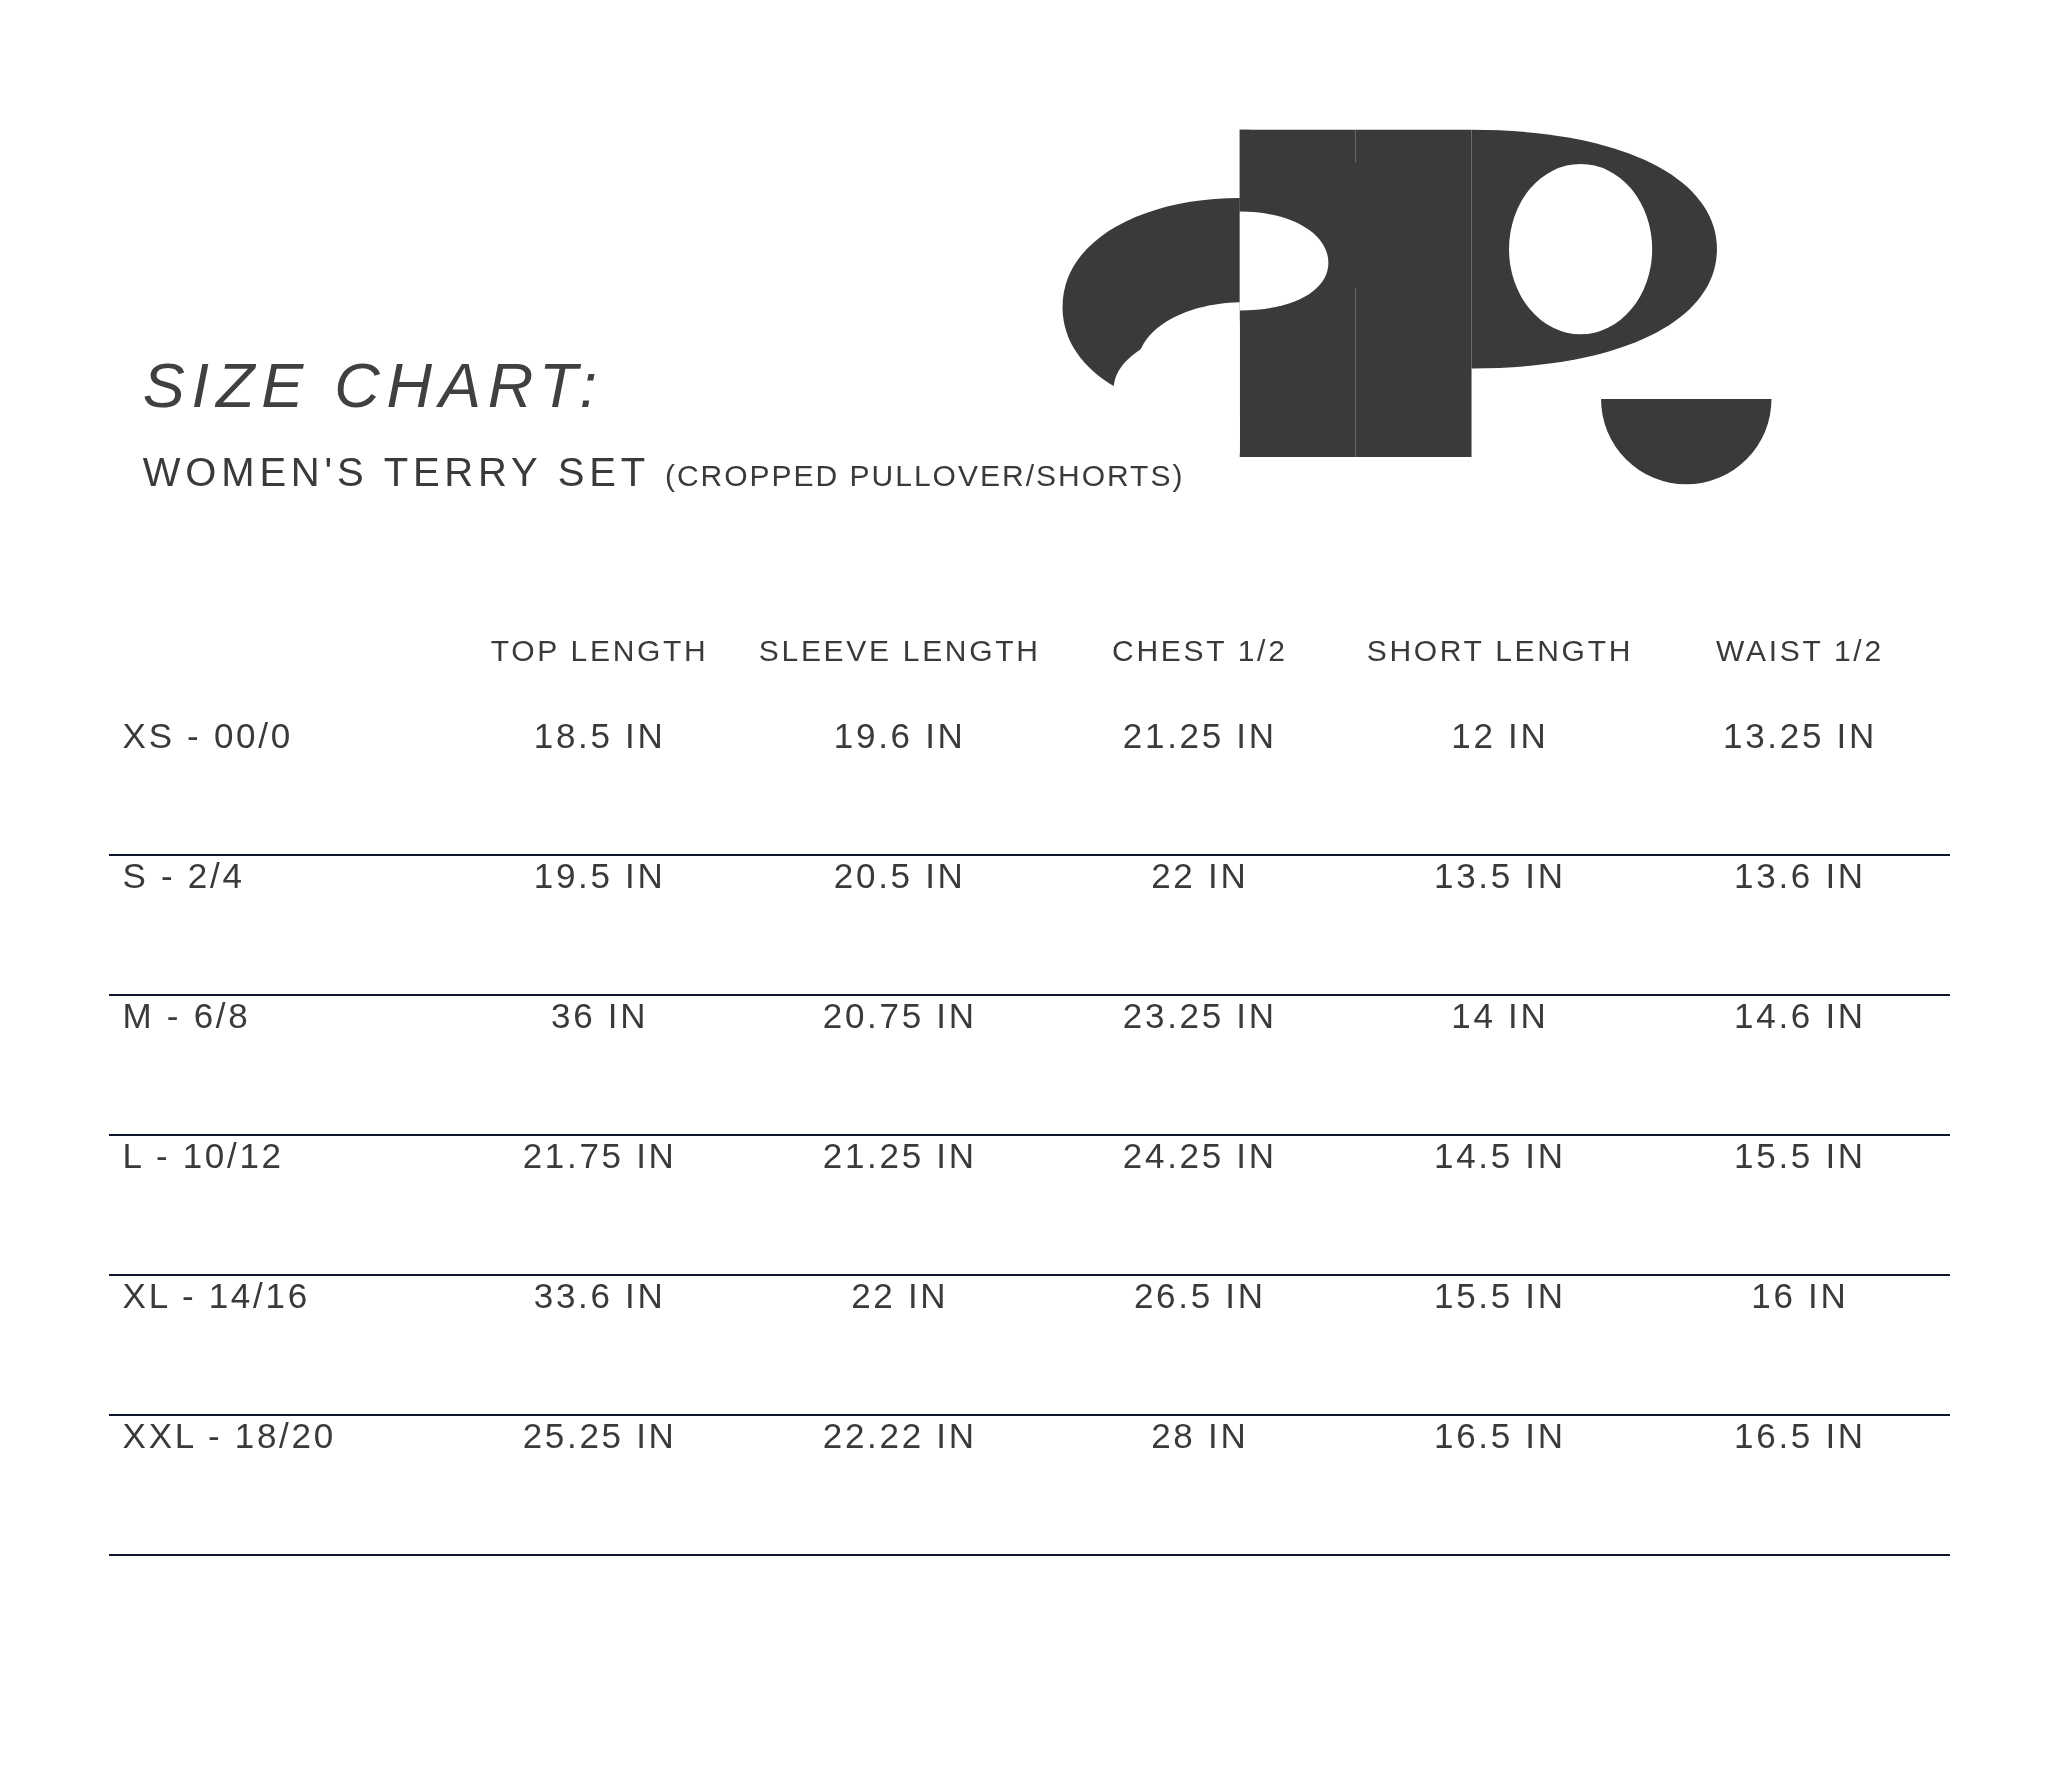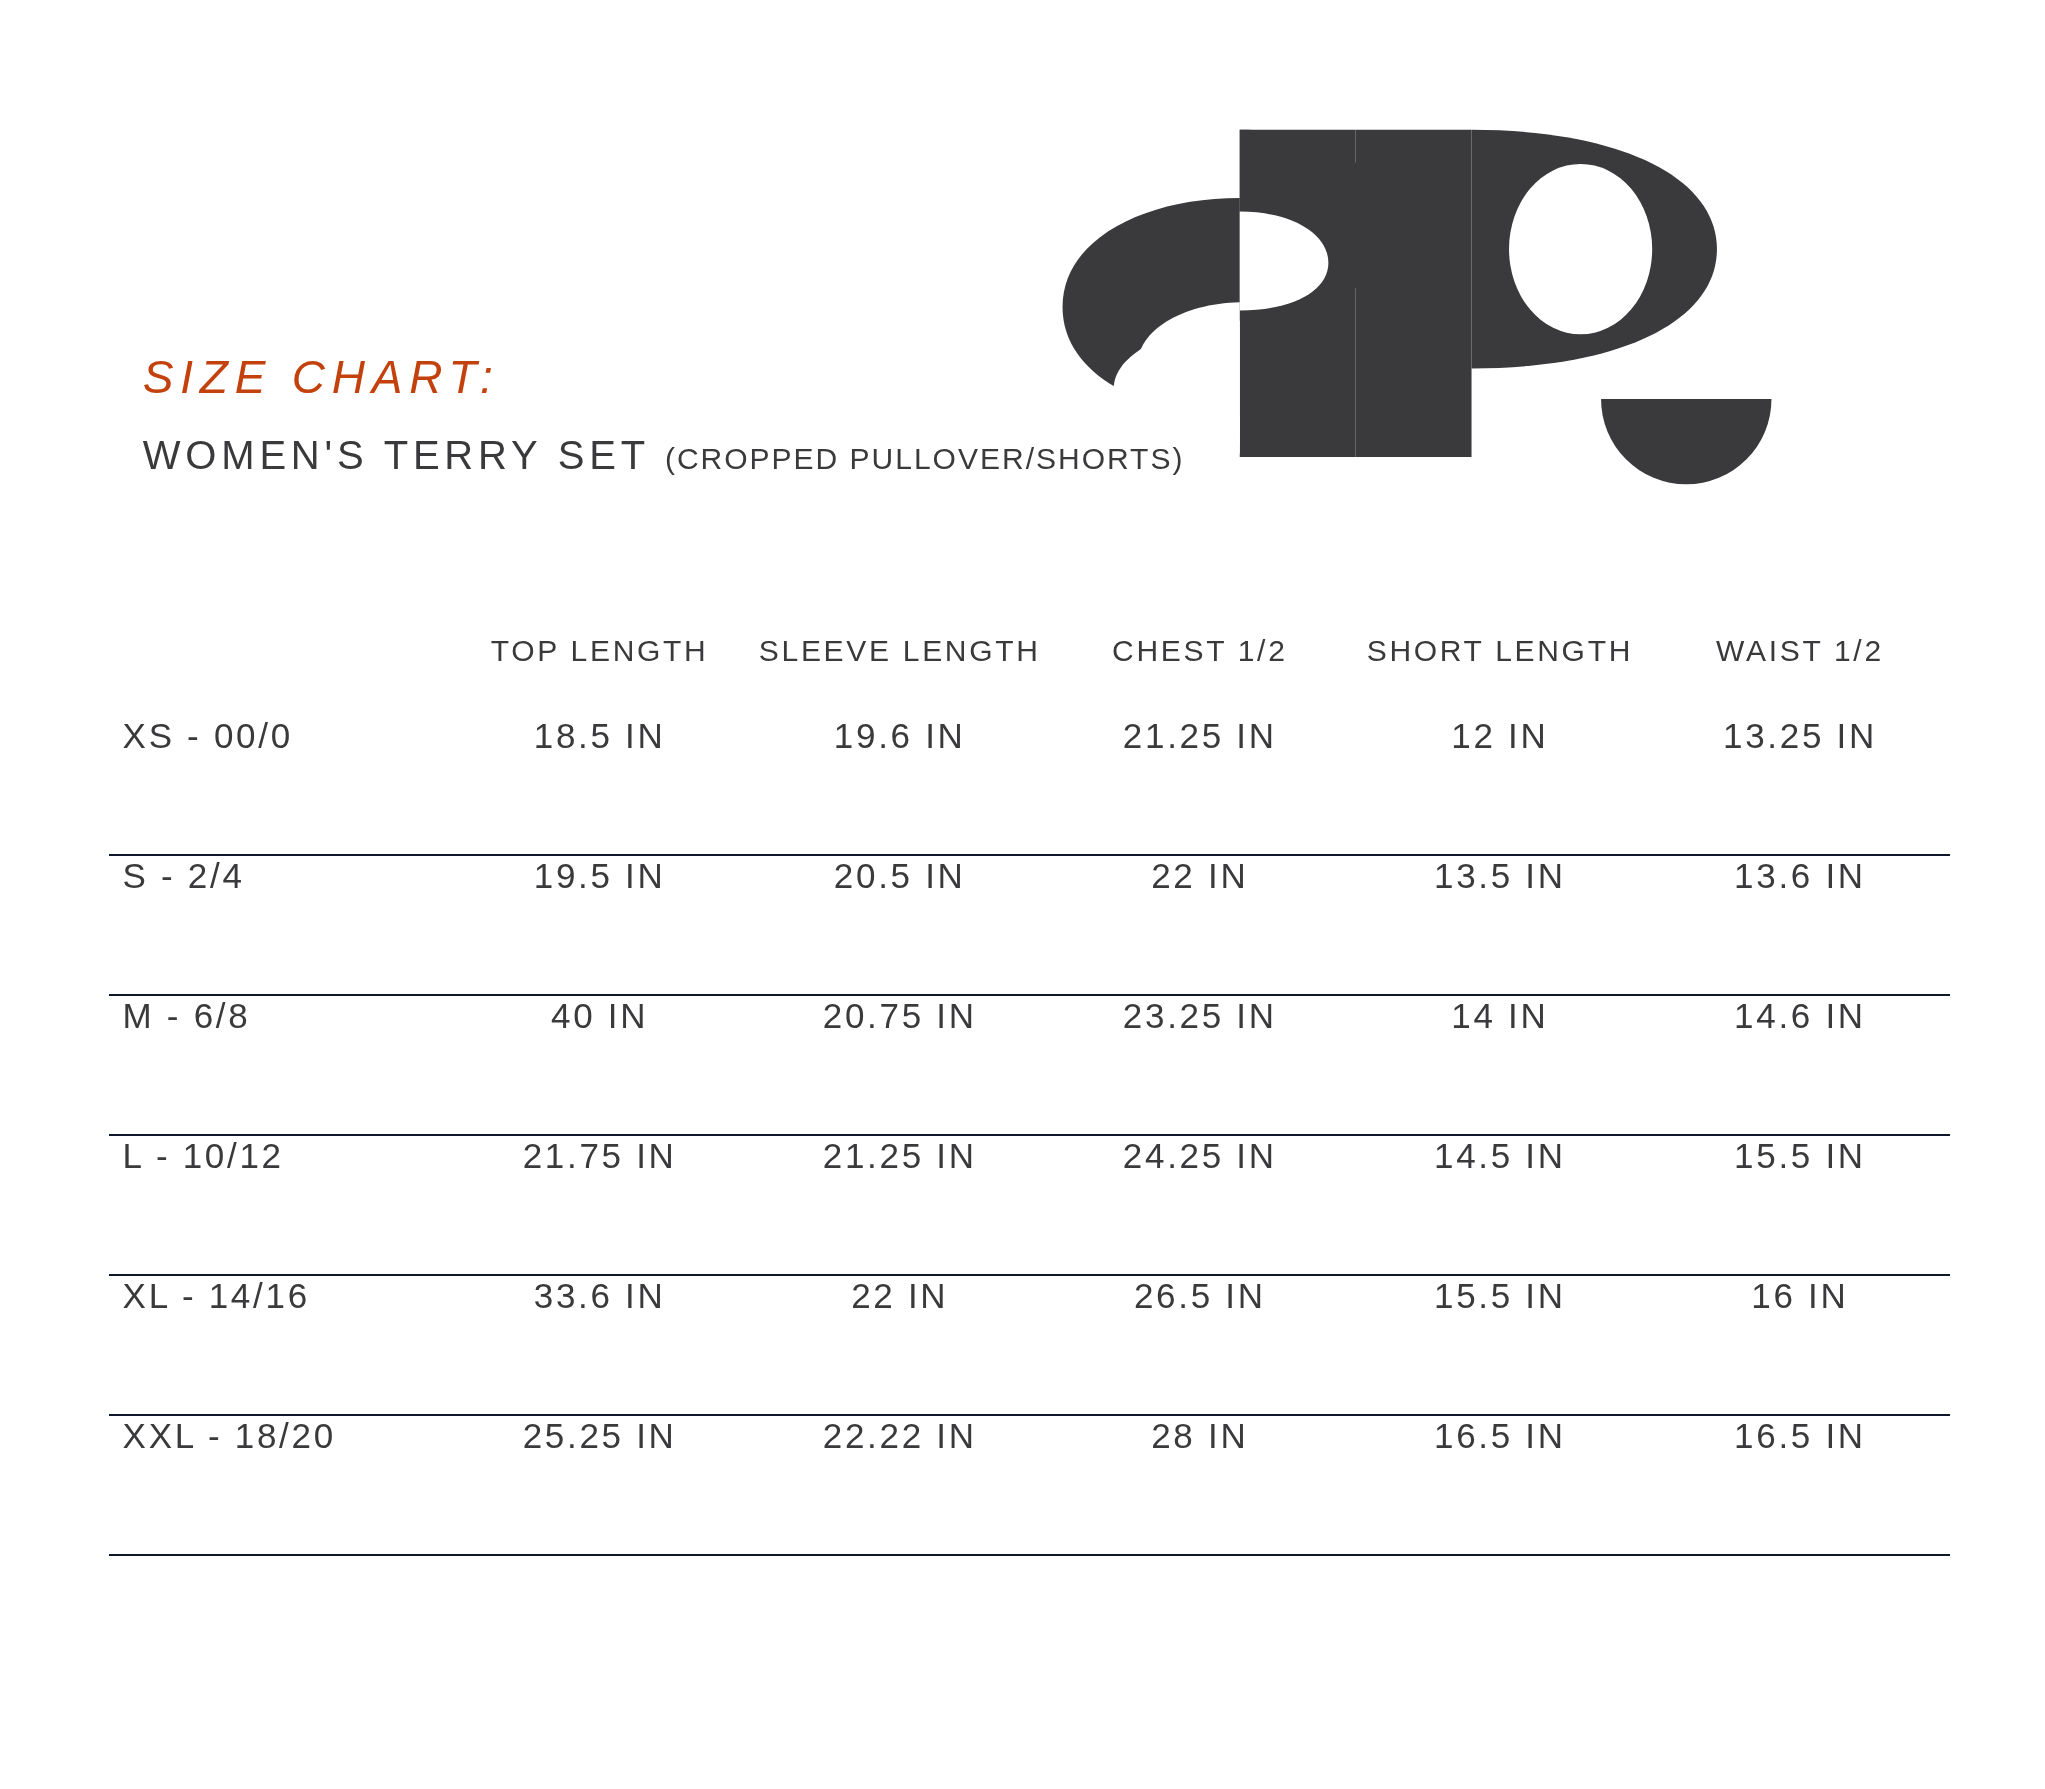--- a/index.html
+++ b/index.html
@@ -28,25 +28,25 @@
     left: 136px;
     width: 1786px;
     height: 436px;
   }
   .title-block {
     position: absolute;
     top: 245px;
     left: 6.8px;
   }
   .title {
-    font-size: 46px;
+    font-size: 63px;
     letter-spacing: 6.8px;
     font-style: italic;
     font-weight: 300;
-    color: #c2410c;
+    color: #404040;
     line-height: 1;
     white-space: nowrap;
   }
   .subtitle-row {
     display: flex;
     align-items: baseline;
     margin-top: 35px;
     white-space: nowrap;
   }
   .subtitle {
@@ -208,21 +208,21 @@
       <div class="cell c-size">S - 2/4</div>
       <div class="cell c-val">19.5 IN</div>
       <div class="cell c-val">20.5 IN</div>
       <div class="cell c-val">22 IN</div>
       <div class="cell c-val">13.5 IN</div>
       <div class="cell c-val">13.6 IN</div>
     </div>
 
     <div class="row data">
       <div class="cell c-size">M - 6/8</div>
-      <div class="cell c-val">40 IN</div>
+      <div class="cell c-val">36 IN</div>
       <div class="cell c-val">20.75 IN</div>
       <div class="cell c-val">23.25 IN</div>
       <div class="cell c-val">14 IN</div>
       <div class="cell c-val">14.6 IN</div>
     </div>
 
     <div class="row data">
       <div class="cell c-size">L - 10/12</div>
       <div class="cell c-val">21.75 IN</div>
       <div class="cell c-val">21.25 IN</div>

